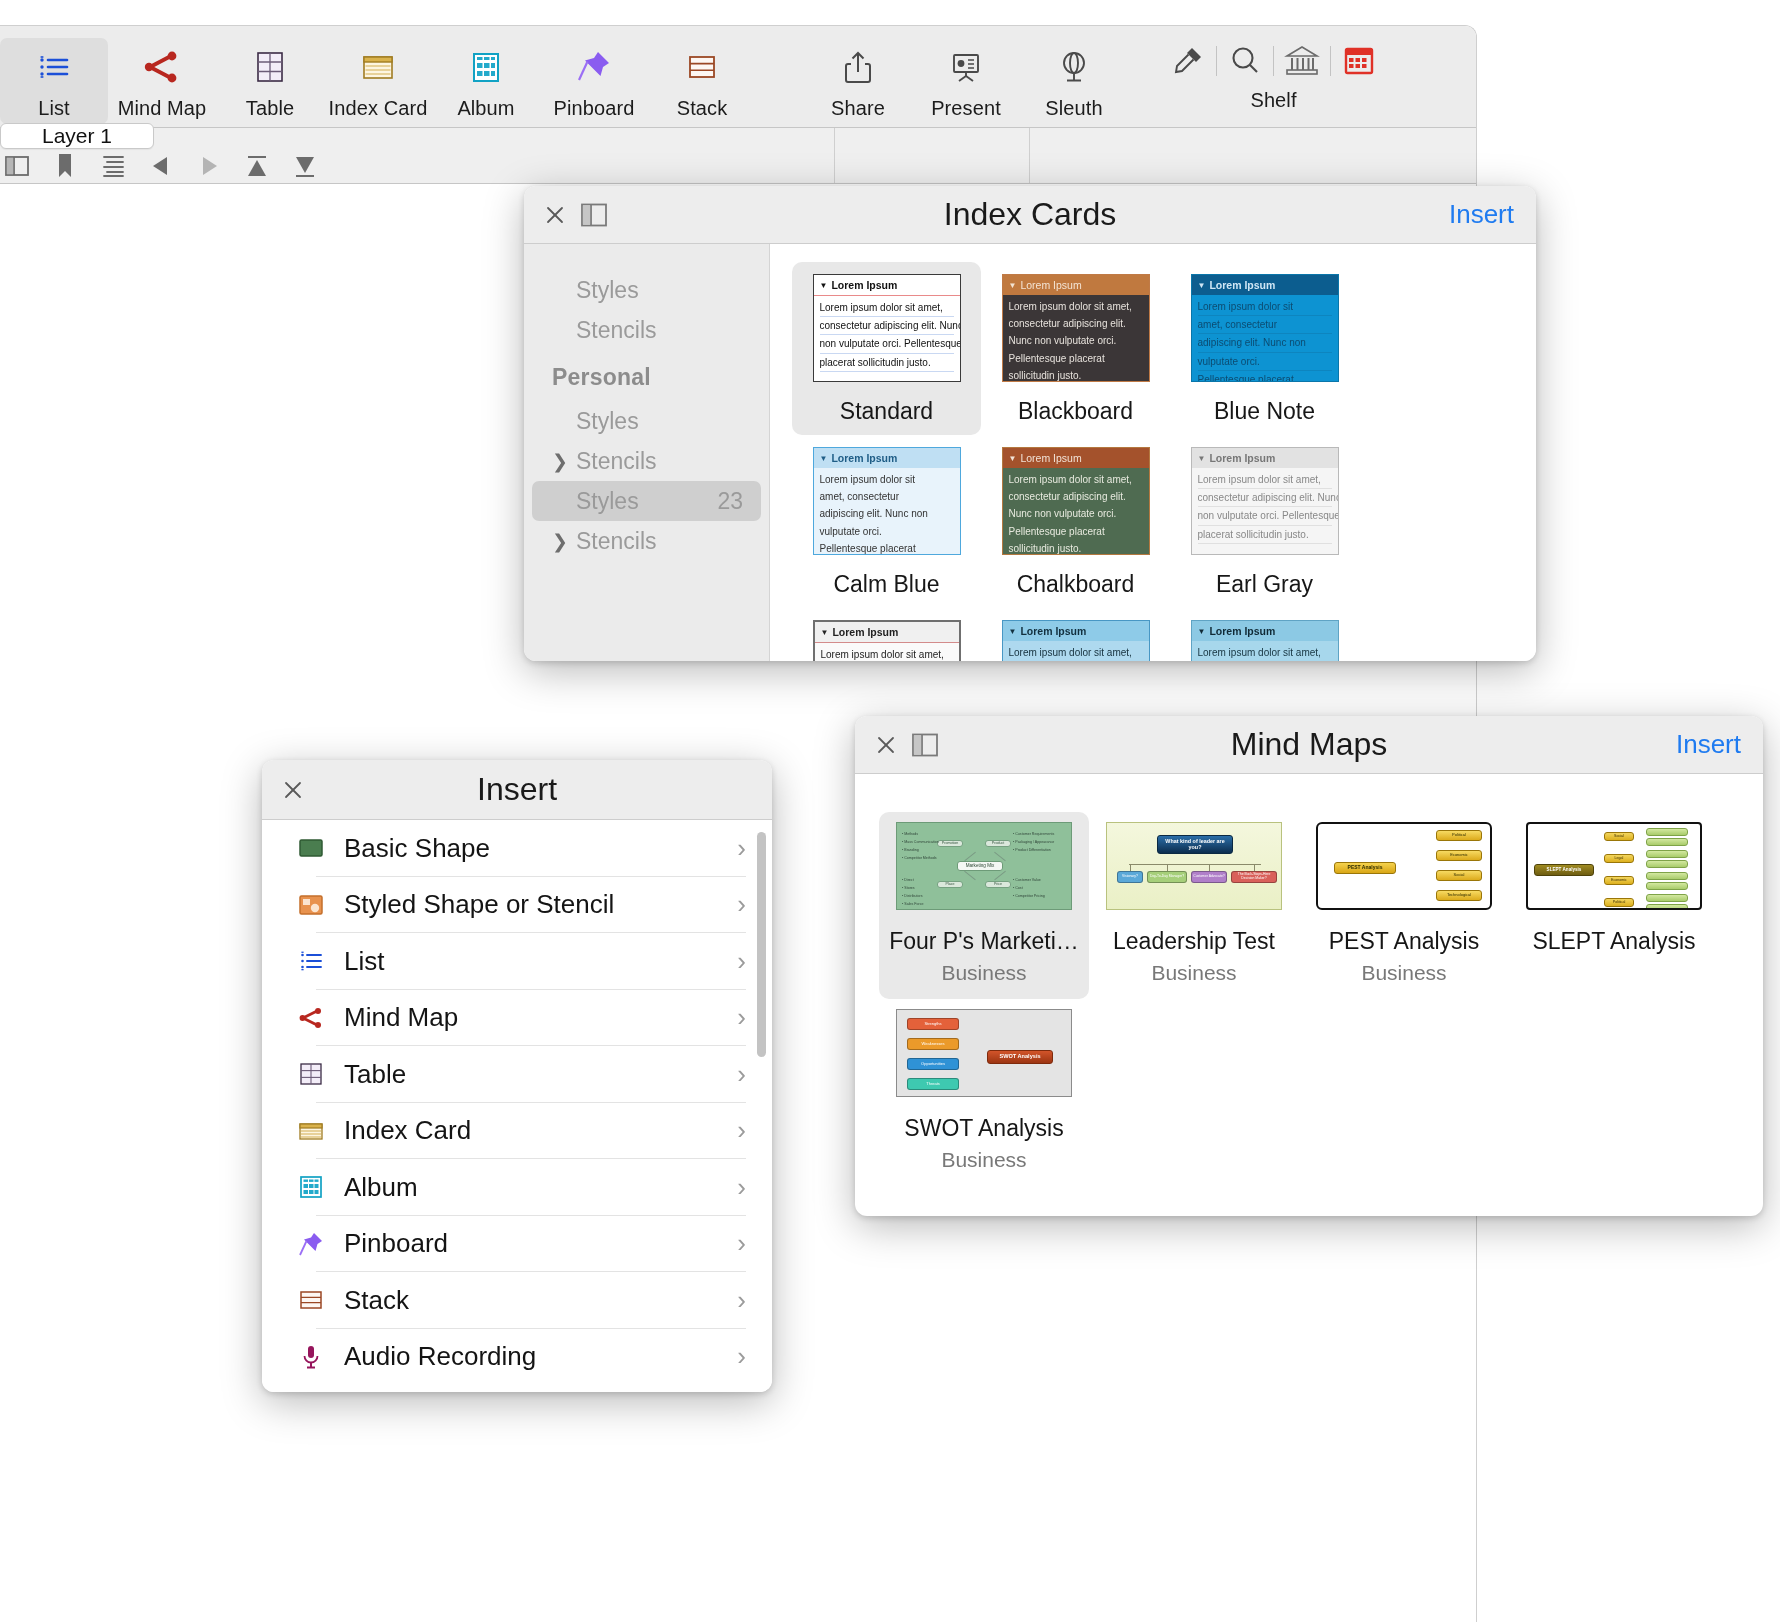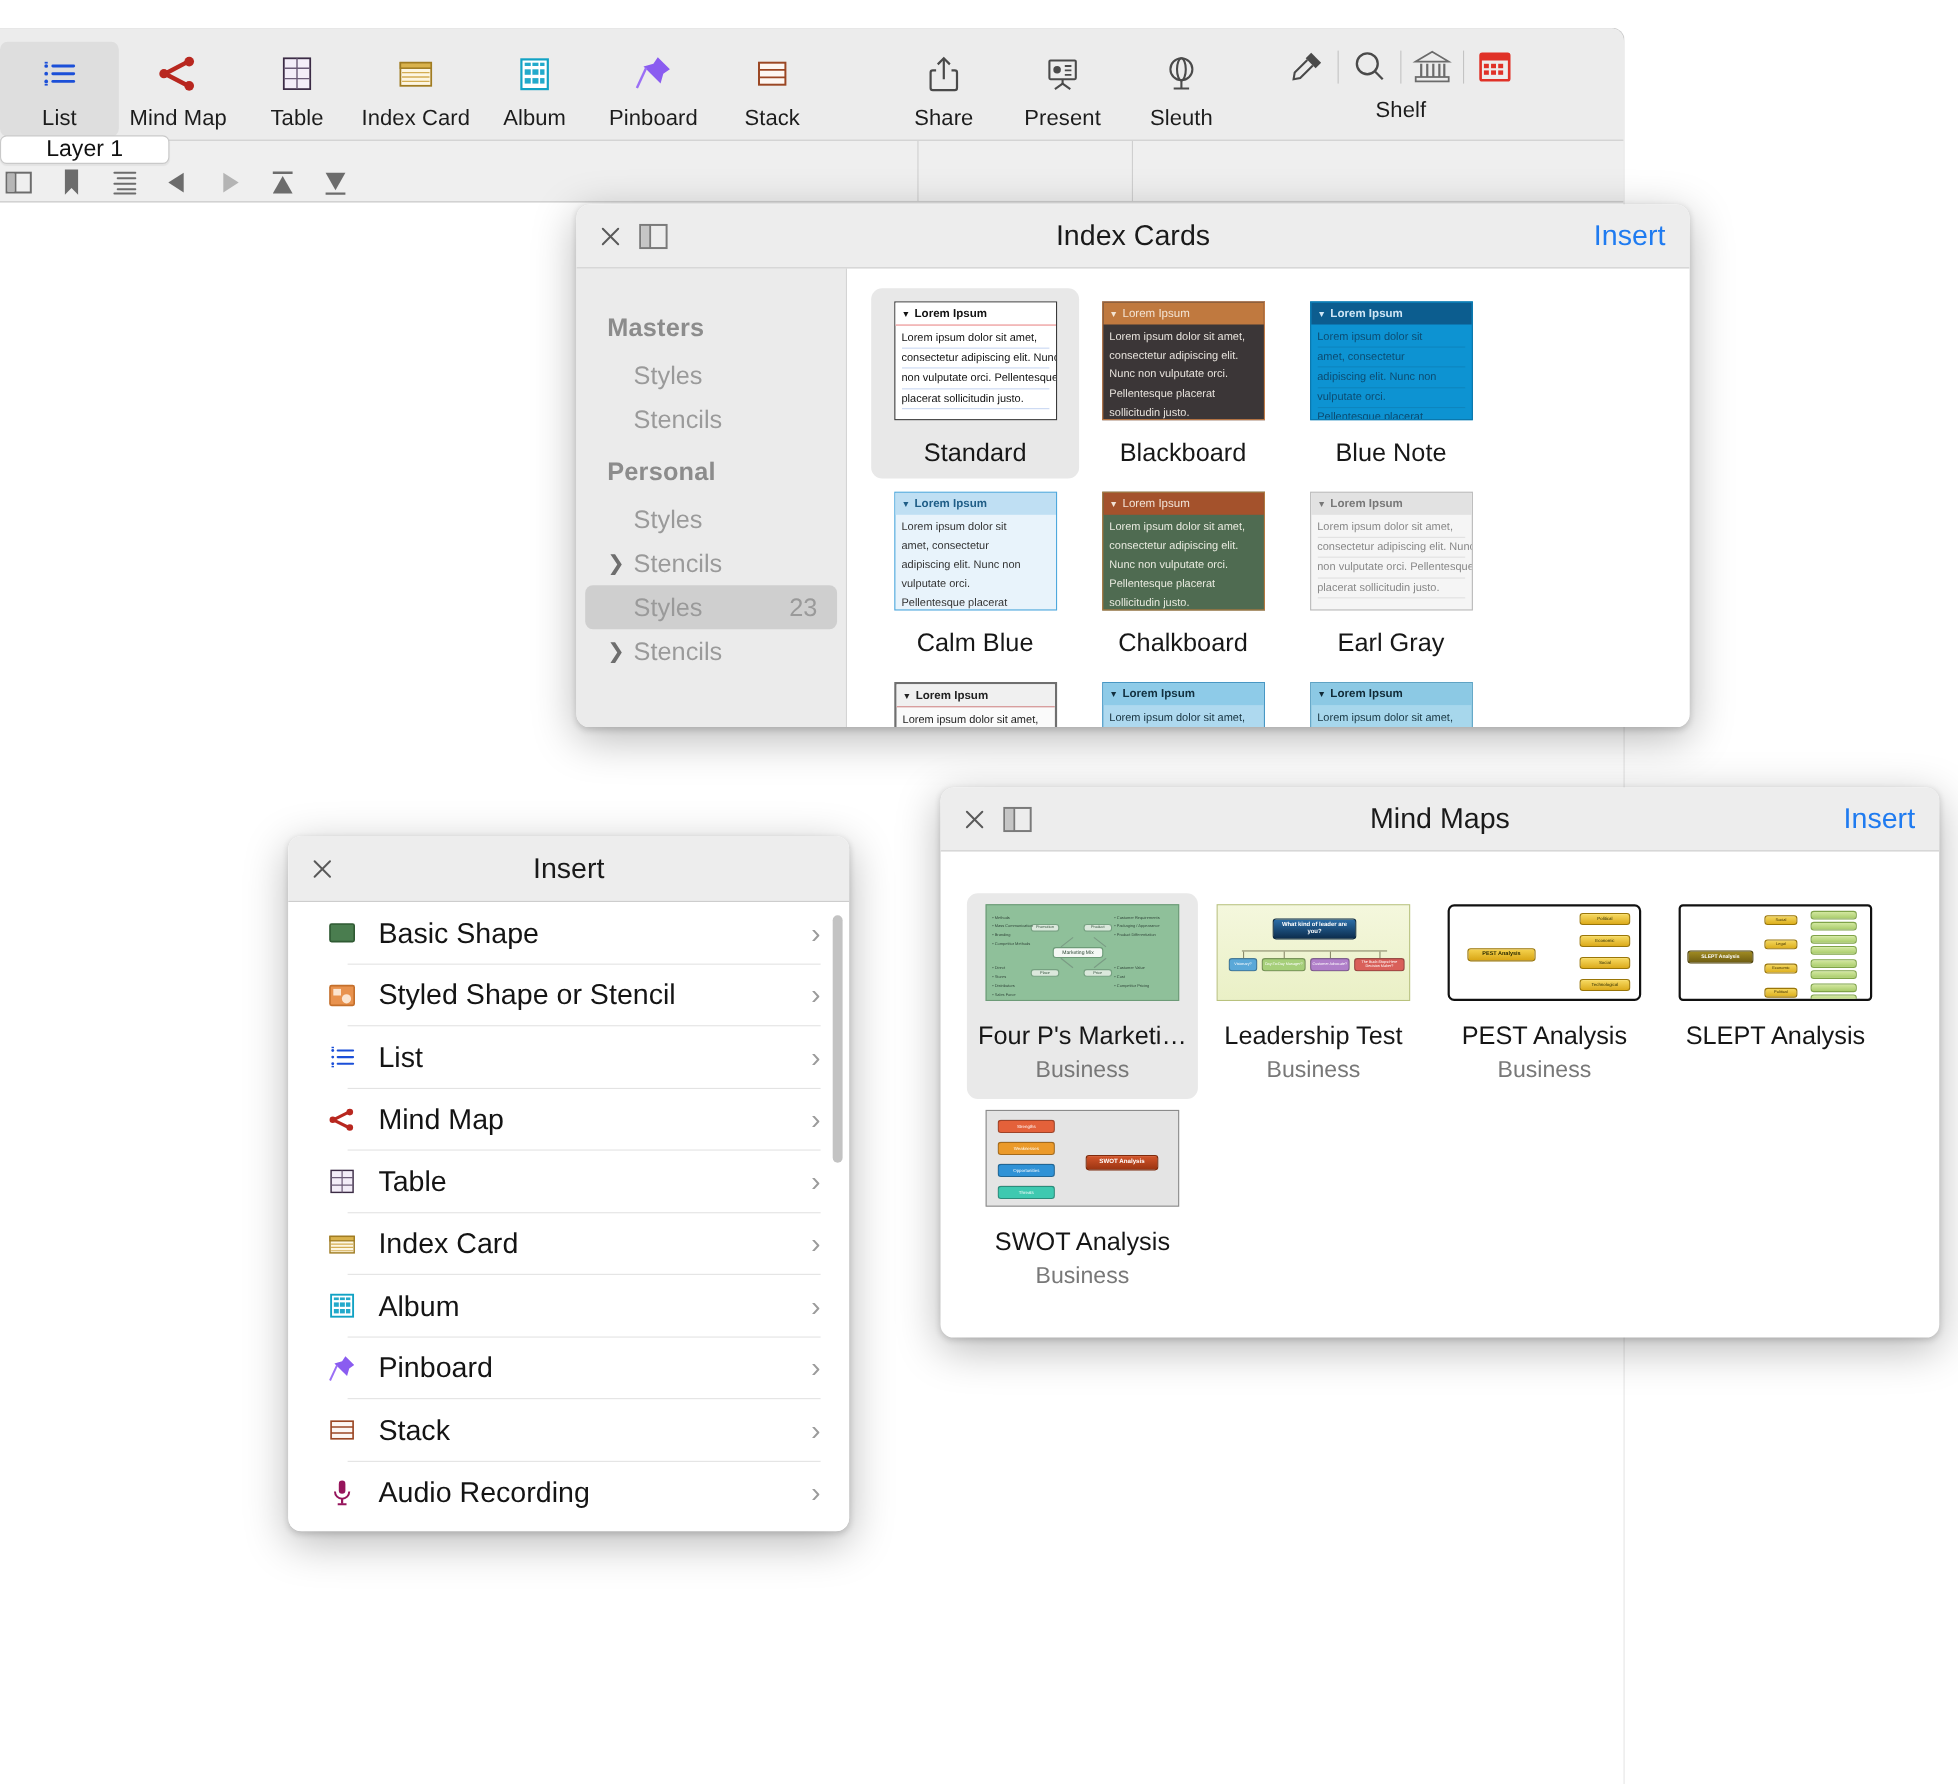--- a/index.html
+++ b/index.html
@@ -79,21 +79,21 @@
     box-shadow: 0 10px 40px rgba(0,0,0,.28), 0 2px 6px rgba(0,0,0,.16);
     overflow: hidden;
   }
   .panel-head {
     height: 58px; background:#ededed;
     border-bottom: 1px solid #cdcdcd;
     display:flex; align-items:center; position:relative;
   }
   .panel-title {
     position:absolute; left:0; right:0; text-align:center;
-    font-size: 26px; color:#1a1a1a;
+    font-size: 32px; color:#1a1a1a;
   }
   .panel-close {
     width: 30px; height:30px; margin-left: 16px;
     display:flex; align-items:center; justify-content:center;
     position: relative; z-index:2;
   }
   .panel-sidebtn { width: 32px; height:32px; margin-left: 8px; position:relative; z-index:2;
     display:flex; align-items:center; justify-content:center; }
   .panel-insert {
     position:absolute; right: 22px; font-size: 26px; color:#1f7bf0; z-index:2;
@@ -489,21 +489,20 @@
           <rect x="3" y="2.5" width="24" height="21"></rect>
             <line x1="12" y1="2.5" x2="12" y2="23.5"></line>
           <rect x="3.9" y="3.4" width="7.2" height="19.2" fill="#c6c6c6" stroke="none"></rect>
         </svg>
       </div>
       <div class="panel-title">Index Cards</div>
       <div class="panel-insert">Insert</div>
     </div>
     <div class="ic-body">
       <div class="ic-sidebar" id="ic-sidebar">
-          <div class="ic-group-title">Masters</div>
           <div class="ic-row">
             <span class="chev empty">❯</span>
             <span class="lbl">Styles</span>
             <span class="count"></span>
           </div>
           <div class="ic-row">
             <span class="chev empty">❯</span>
             <span class="lbl">Stencils</span>
             <span class="count"></span>
           </div>

